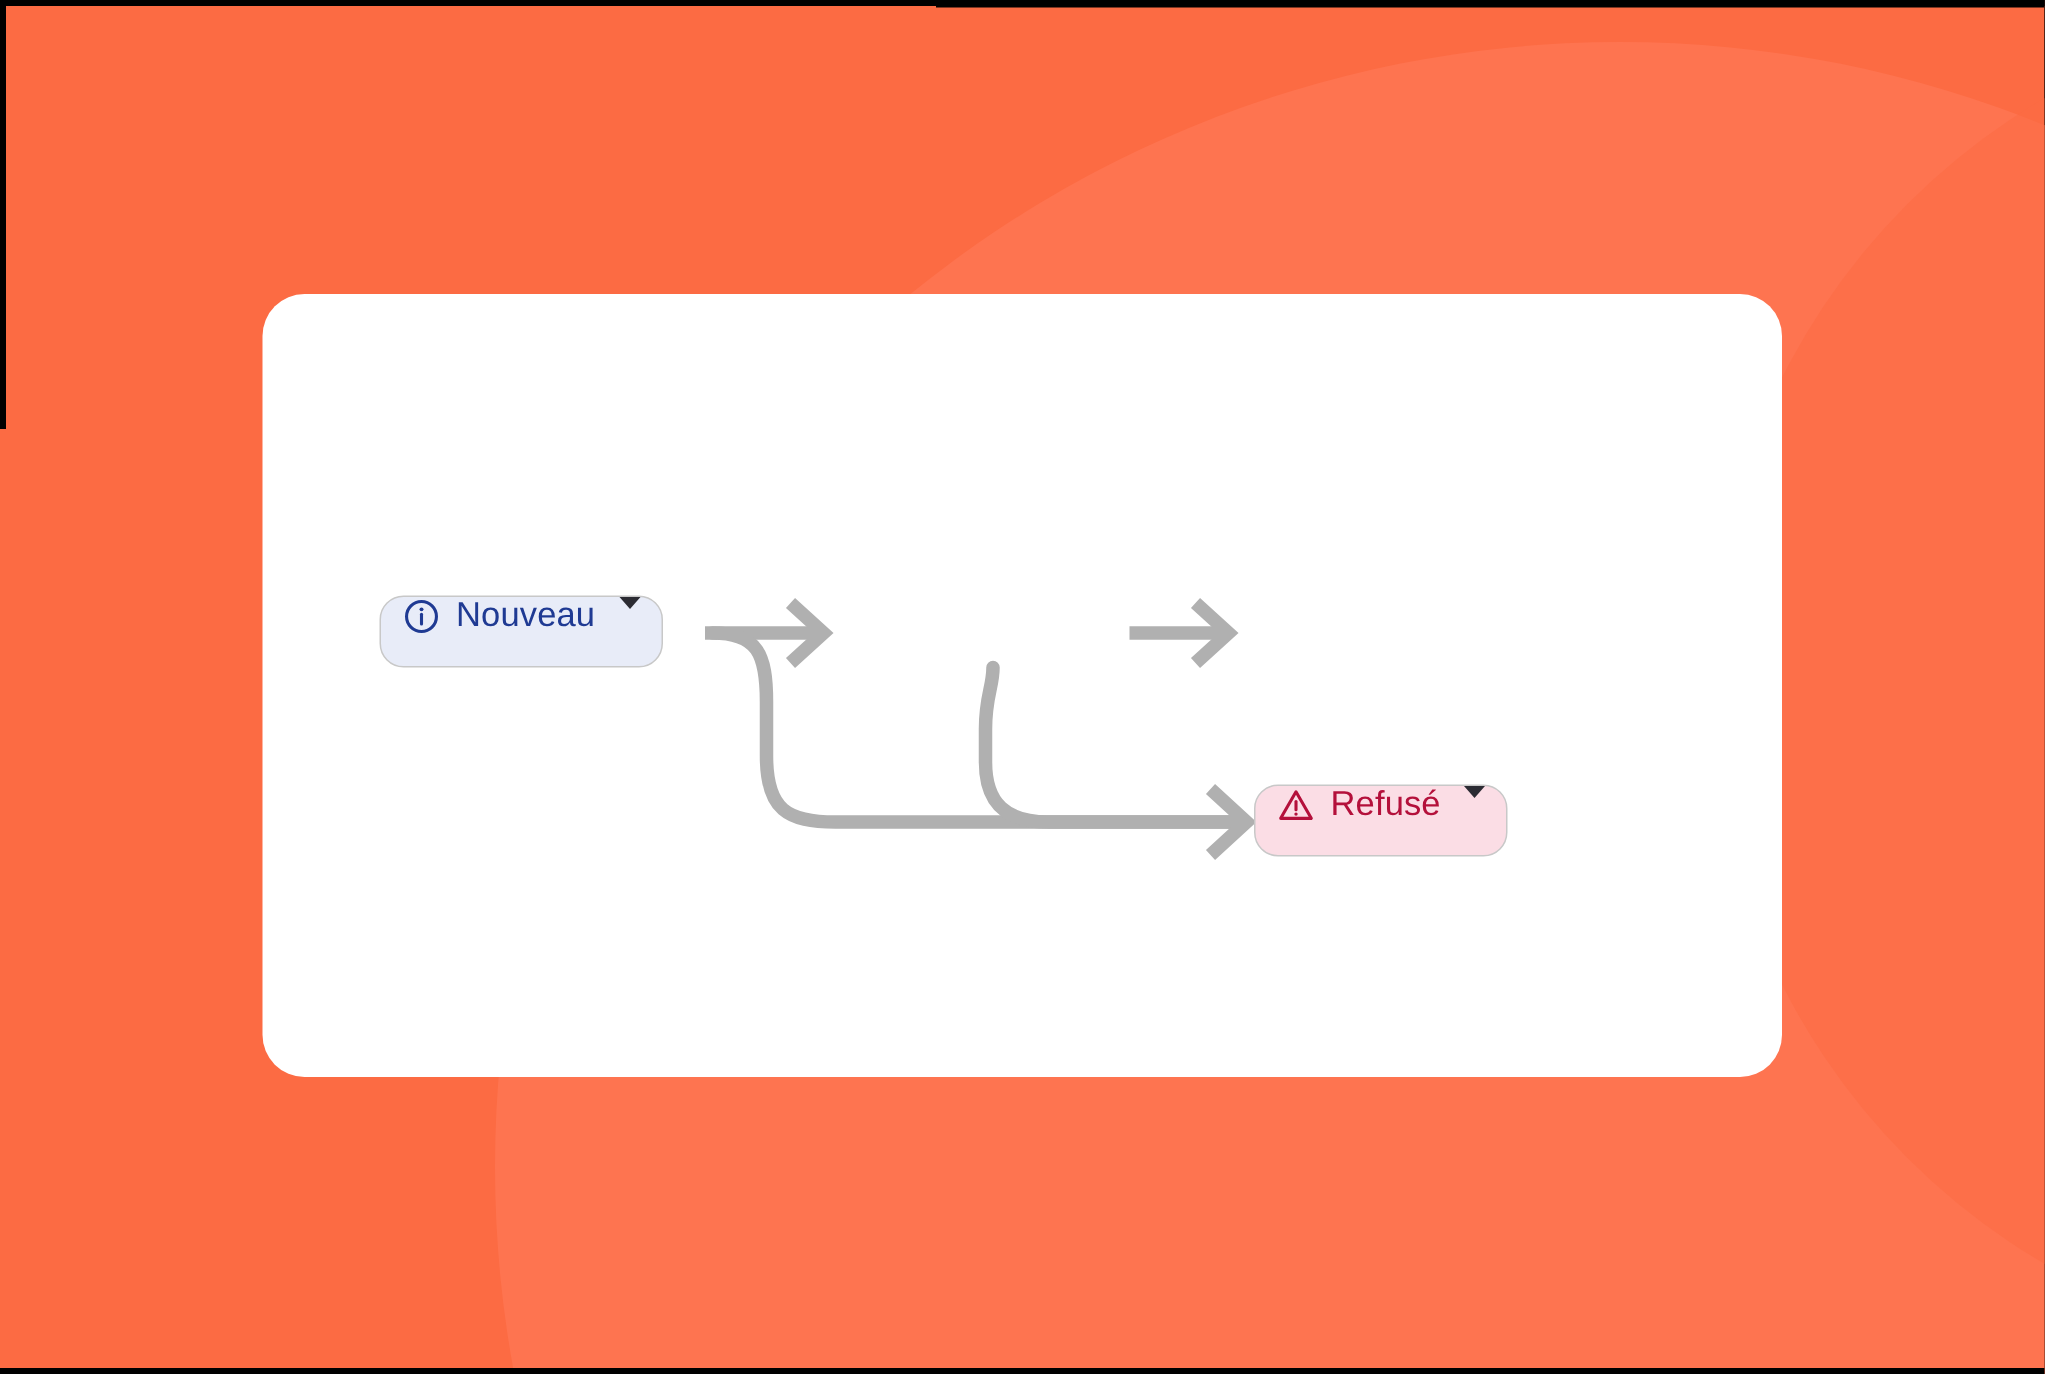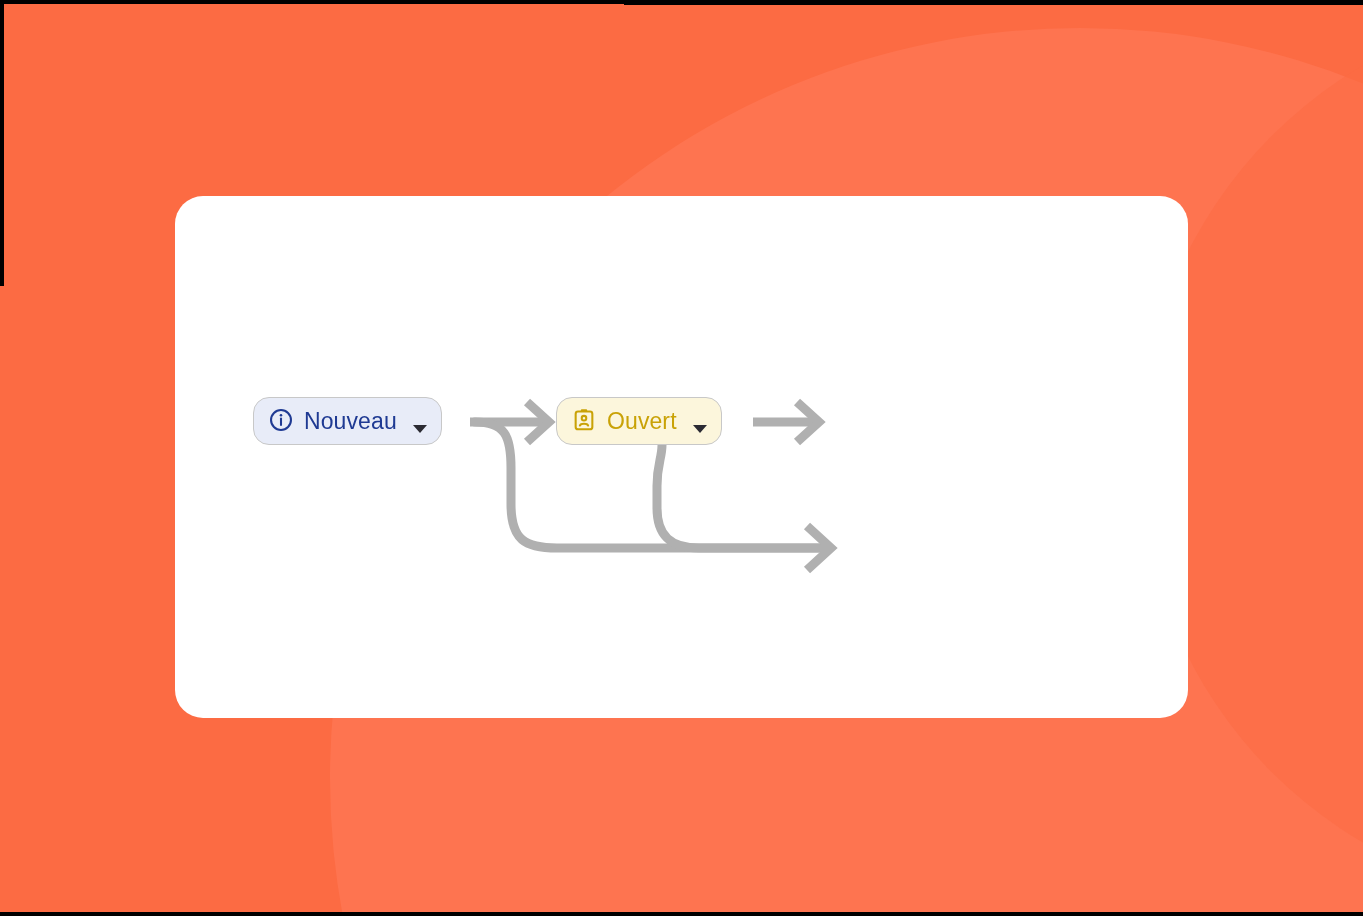--- a/index.html
+++ b/index.html
@@ -91,21 +91,21 @@
     position: absolute;
     left: 0; top: 0;
     width: 1013px; height: 522px;
     pointer-events: none;
   }
 
   
   .node {
     position: absolute;
     display: flex;
-    align-items: flex-end;
+    align-items: flex-start;
     box-sizing: border-box;
     border-radius: 16px;
     border: 1.5px solid #c8c8c8;
     padding: 0 14px 11px 14px;
     height: 48px;
     gap: 10px;
     cursor: pointer;
     user-select: none;
   }
   .node .nicon {
@@ -196,30 +196,29 @@
           <svg width="26" height="26" viewBox="0 0 24 24" fill="none" stroke="#1F3A93" stroke-width="1.9">
             <circle cx="12" cy="12" r="9.2"></circle>
             <line x1="12" y1="10.6" x2="12" y2="16.6" stroke-linecap="round"></line>
             <circle cx="12" cy="7.6" r="1.2" fill="#1F3A93" stroke="none"></circle>
           </svg>
         </span>
         <span class="nlabel">Nouveau</span>
         <span class="caret"></span>
       </div>
 
-      <div class="node" id="node-ouvert">
+
+
+      <div class="node" id="node-refuse">
         <span class="nicon">
-          <svg width="26" height="26" viewBox="0 0 24 24" fill="none" stroke="#C9A206" stroke-width="1.9">
-            <rect x="4.3" y="4.2" width="15.4" height="16.4" rx="2.2"></rect>
-            <path d="M10 4.2 V3.1 h4 V4.2" stroke-linejoin="round"></path>
-            <circle cx="12" cy="10.3" r="2.1"></circle>
-            <path d="M8.2 17.1 c0.9-2.2 6.7-2.2 7.6 0" stroke-linecap="round"></path>
+          <svg width="26" height="26" viewBox="0 0 24 24" fill="none" stroke="#B4103B" stroke-width="1.9">
+            <path d="M12 3.6 L21.4 19.9 H2.6 Z" stroke-linejoin="round"></path>
+            <line x1="12" y1="9.6" x2="12" y2="14.6" stroke-linecap="round"></line>
+            <circle cx="12" cy="17.3" r="1.05" fill="#B4103B" stroke="none"></circle>
           </svg>
         </span>
-        <span class="nlabel">Ouvert</span>
+        <span class="nlabel">Refusé</span>
         <span class="caret"></span>
       </div>
-
-
 
     </div>
   </div>
 </div>
 
 </body></html>

